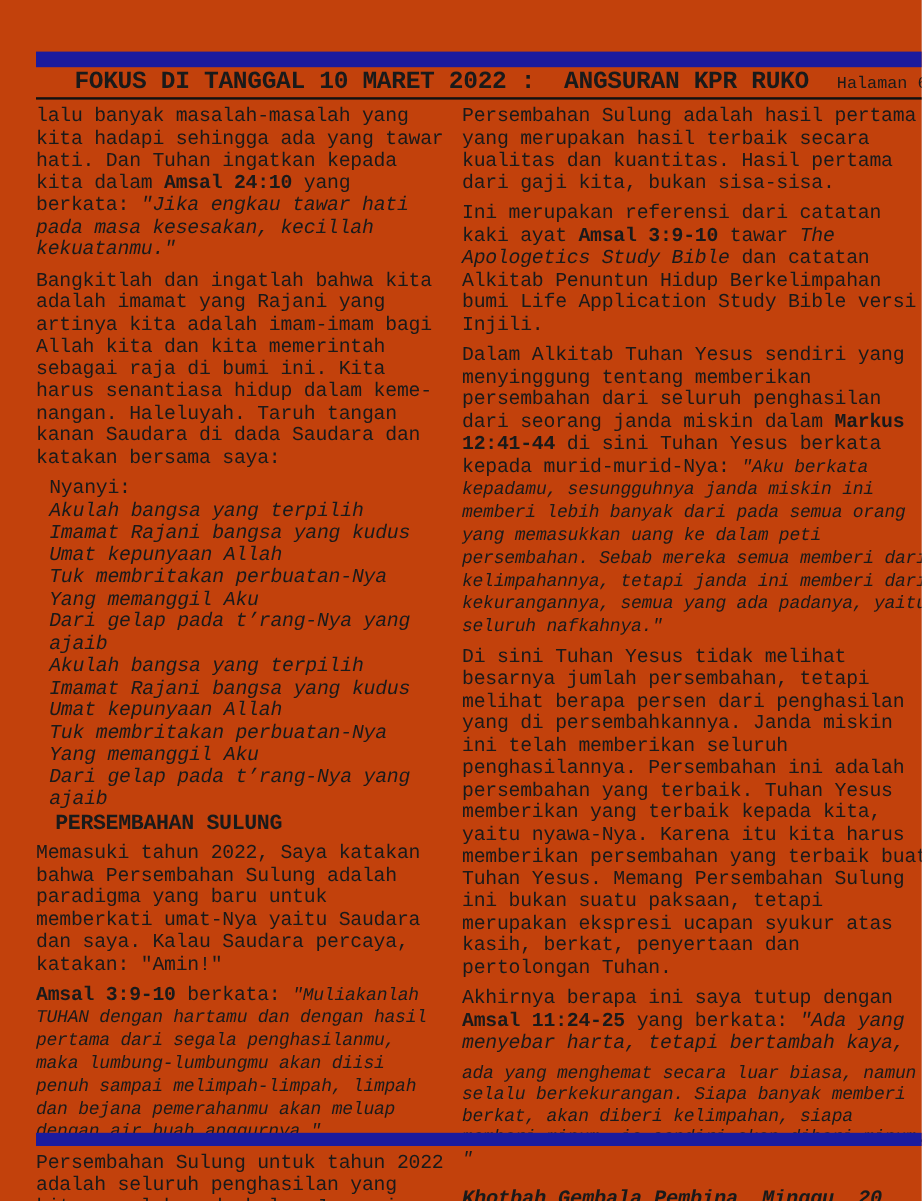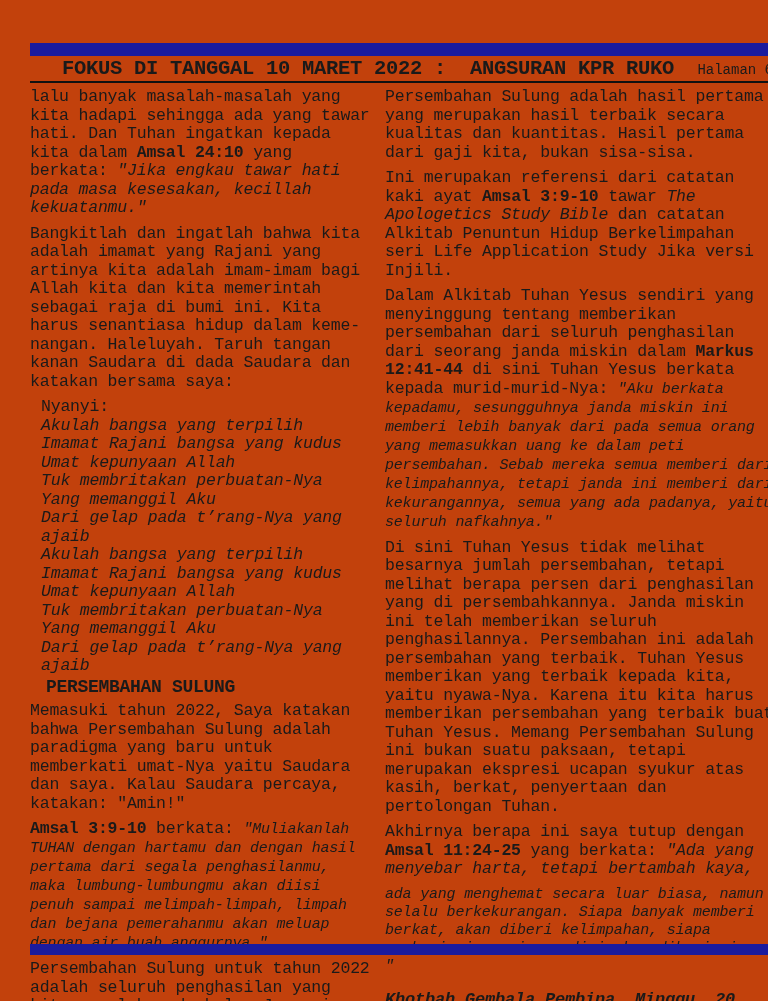--- a/index.html
+++ b/index.html
@@ -67,21 +67,21 @@
           </div>
       </div>
       <div class="section-heading">PERSEMBAHAN SULUNG</div>
       <p><span class="r-n">Memasuki tahun 2022, Saya katakan bahwa Persembahan Sulung adalah paradigma yang baru untuk memberkati umat-Nya yaitu Saudara dan saya. Kalau Saudara percaya, katakan: "Amin!"</span></p>
       <p><span class="r-b">Amsal 3:9-10</span><span class="r-n"> berkata:  </span><span class="r-si">"Muliakanlah TUHAN dengan hartamu dan dengan hasil pertama dari segala penghasilanmu, maka lumbung-lumbungmu akan diisi penuh sampai melimpah-limpah, limpah dan bejana pemerahanmu akan meluap dengan air buah anggurnya."</span></p>
       <p><span class="r-n">Persembahan Sulung untuk tahun 2022 adalah seluruh penghasilan yang kita peroleh pada bulan Januari 2022 dan diberikan pada bulan Februari tahun 2022 ini sudah kita lakukan lebih dari 10 tahun.</span></p>
     </div>
 
     <div class="col col-right">
       <p><span class="r-n">Persembahan Sulung adalah hasil pertama yang merupakan hasil terbaik secara kualitas dan kuantitas.  Hasil pertama dari gaji kita, bukan sisa-sisa.</span></p>
-      <p><span class="r-n">Ini merupakan referensi dari catatan kaki ayat </span><span class="r-b">Amsal 3:9-10</span><span class="r-n"> tawar </span><span class="r-i">The Apologetics Study Bible</span><span class="r-n"> dan catatan Alkitab Penuntun Hidup Berkelimpahan seri Life Application Study Jika versi Injili.</span></p>
+      <p><span class="r-n">Ini merupakan referensi dari catatan kaki ayat </span><span class="r-b">Amsal 3:9-10</span><span class="r-n"> tawar </span><span class="r-i">The Apologetics Study Bible</span><span class="r-n"> dan catatan Alkitab Penuntun Hidup Berkelimpahan bumi Life Application Study Bible versi Injili.</span></p>
       <p><span class="r-n">Dalam Alkitab Tuhan Yesus sendiri yang menyinggung tentang memberikan persembahan dari seluruh penghasilan dari seorang janda miskin dalam </span><span class="r-b">Markus 12:41-44</span><span class="r-n"> di sini Tuhan Yesus berkata kepada murid-murid-Nya:  </span><span class="r-si">"Aku berkata kepadamu, sesungguhnya janda miskin ini memberi lebih banyak dari pada semua orang yang memasukkan uang ke dalam peti persembahan. Sebab mereka semua memberi dari kelimpahannya, tetapi janda ini memberi dari kekurangannya, semua yang ada padanya, yaitu seluruh nafkahnya."</span></p>
       <p><span class="r-n">Di sini Tuhan Yesus tidak melihat besarnya jumlah persembahan, tetapi melihat berapa persen dari penghasilan yang di persembahkannya. Janda miskin ini telah memberikan seluruh penghasilannya. Persembahan ini adalah persembahan yang terbaik. Tuhan Yesus memberikan yang terbaik kepada kita, yaitu nyawa-Nya. Karena itu kita harus memberikan persembahan yang terbaik buat Tuhan Yesus. Memang Persembahan Sulung ini bukan suatu paksaan, tetapi merupakan ekspresi ucapan syukur atas kasih, berkat, penyertaan dan pertolongan Tuhan.</span></p>
       <p><span class="r-n">Akhirnya berapa ini saya tutup dengan </span><span class="r-b">Amsal 11:24-25</span><span class="r-n"> yang berkata:  </span><span class="r-i">"Ada yang menyebar harta, tetapi bertambah kaya,</span></p>
       <div class="quote-cont">ada yang menghemat secara luar biasa, namun selalu berkekurangan.  Siapa banyak memberi berkat, akan diberi kelimpahan,  siapa memberi minum, ia sendiri akan diberi minum. "</div>
       <div class="signature">Khotbah Gembala Pembina, Minggu, 20 Februari 2022</div>
     </div>
 
   </div>
 
   <div class="bottom-bar"></div>

